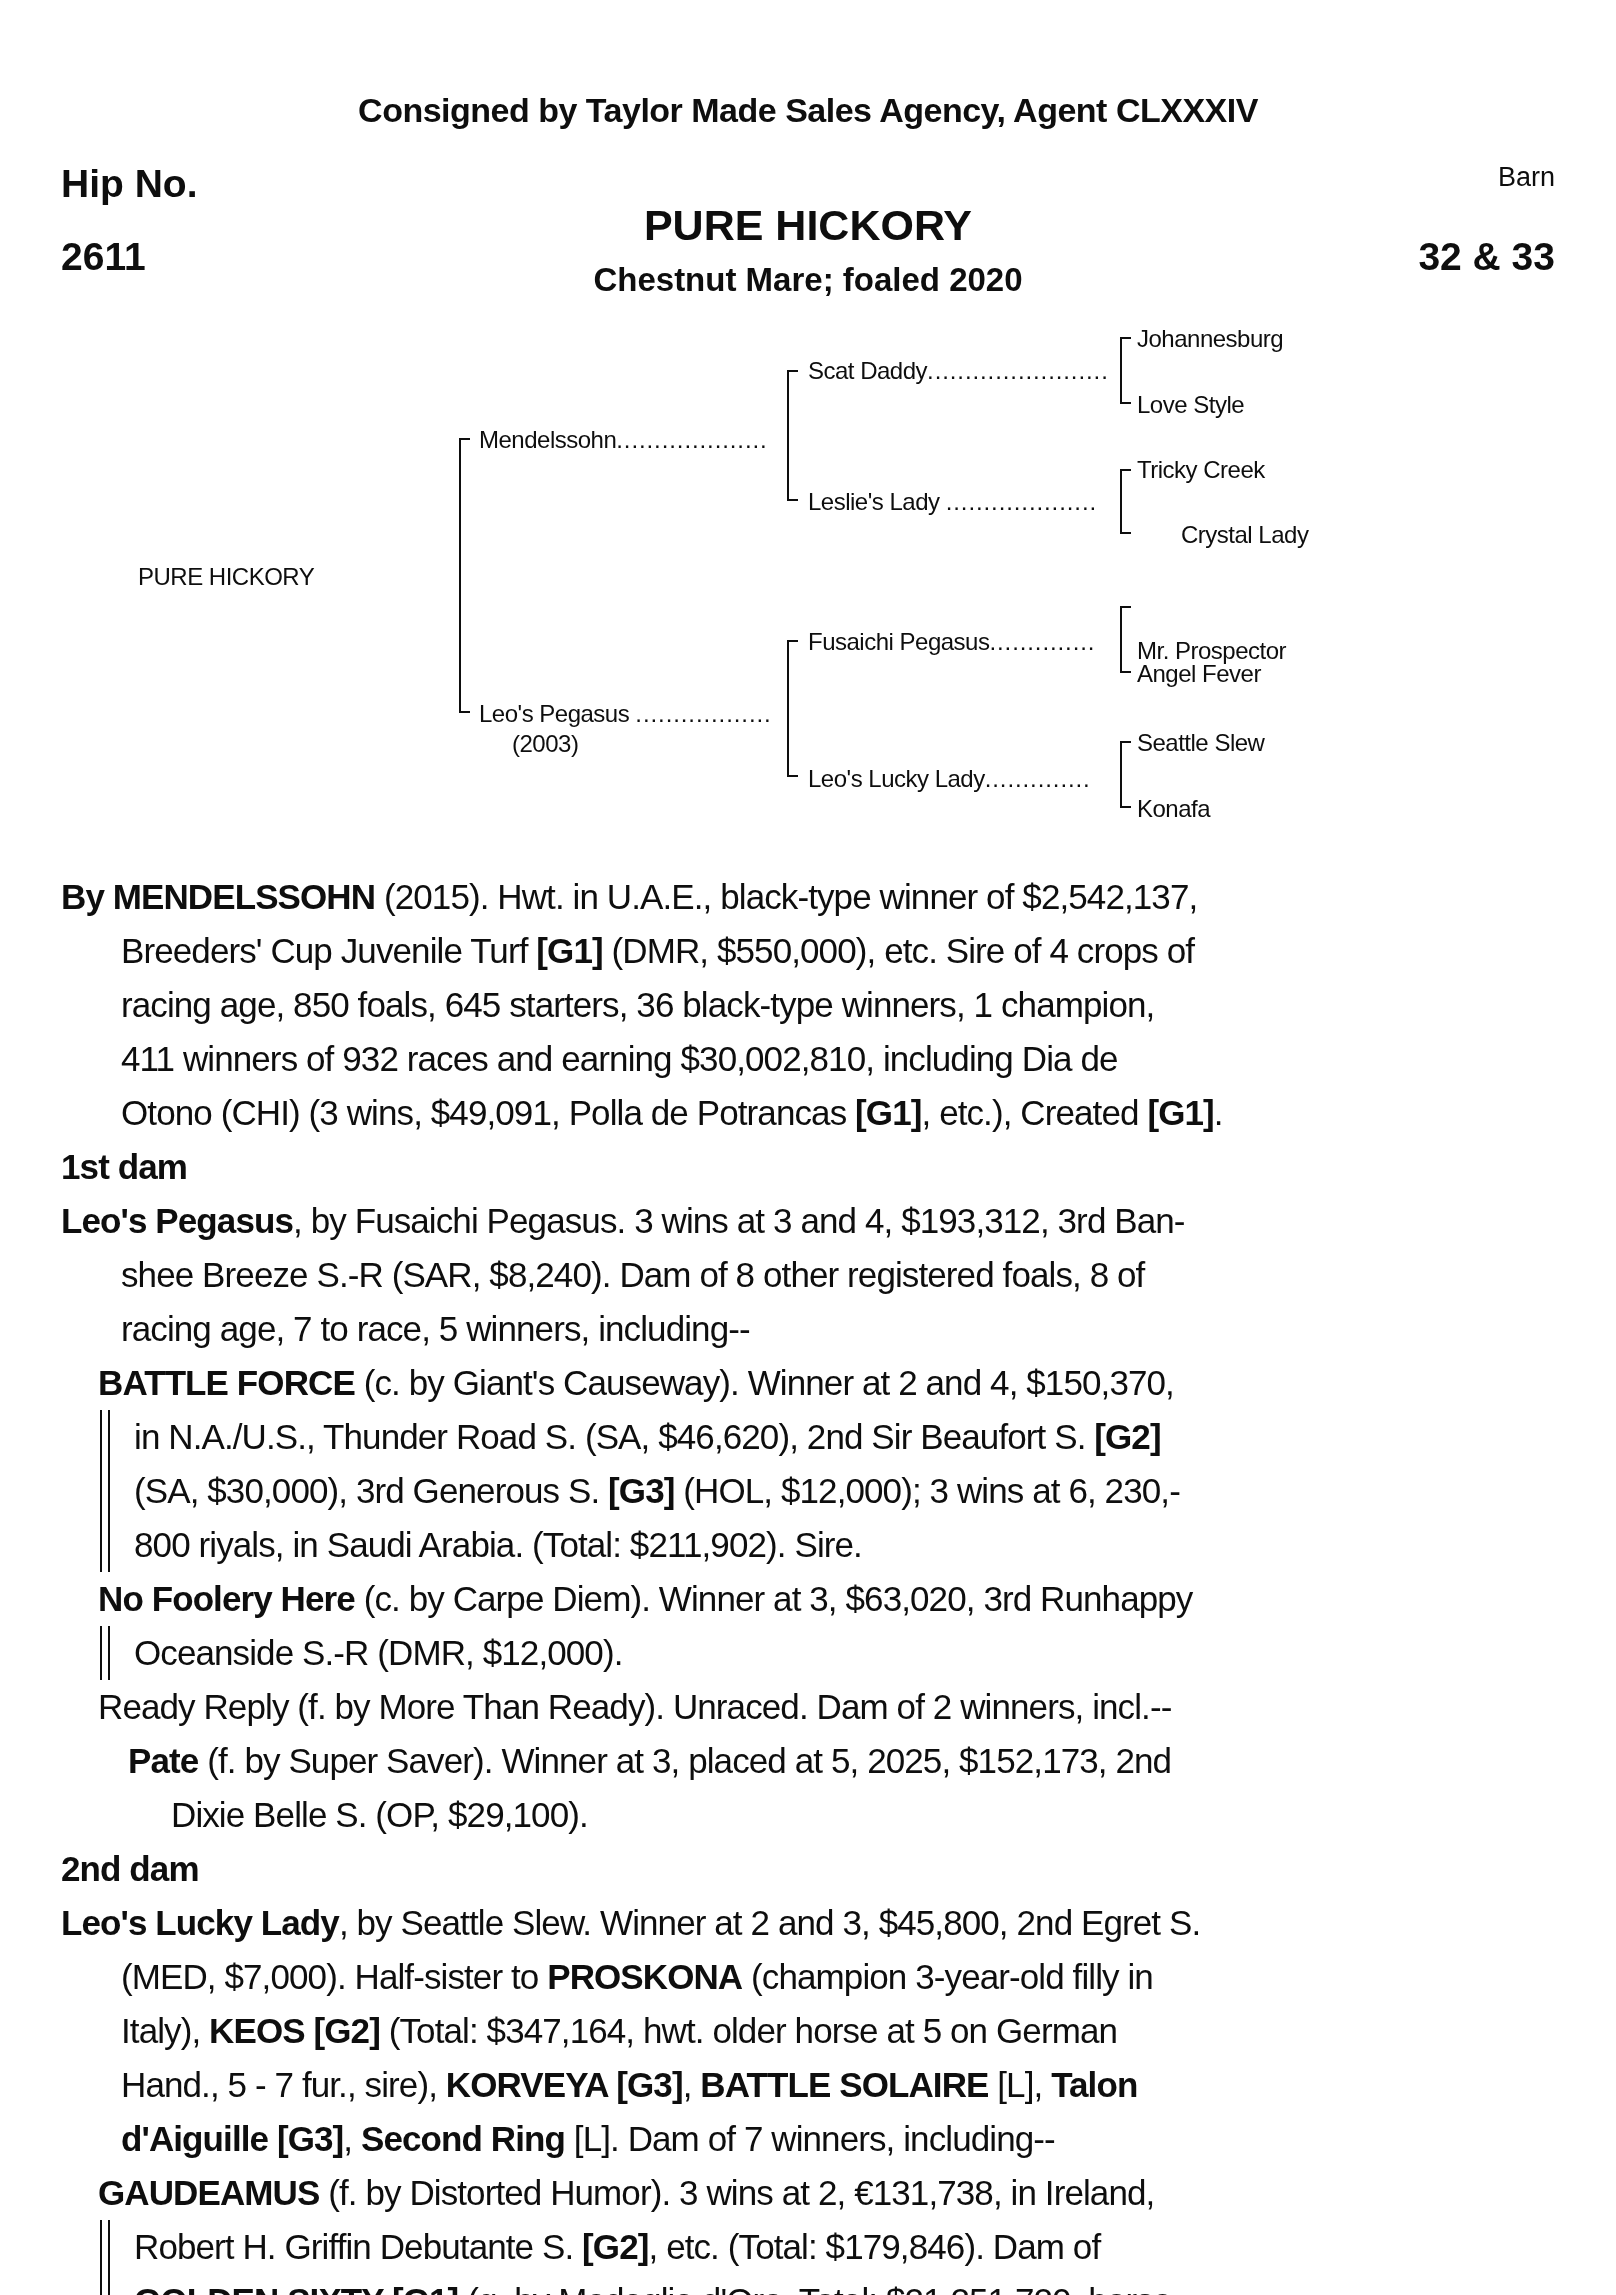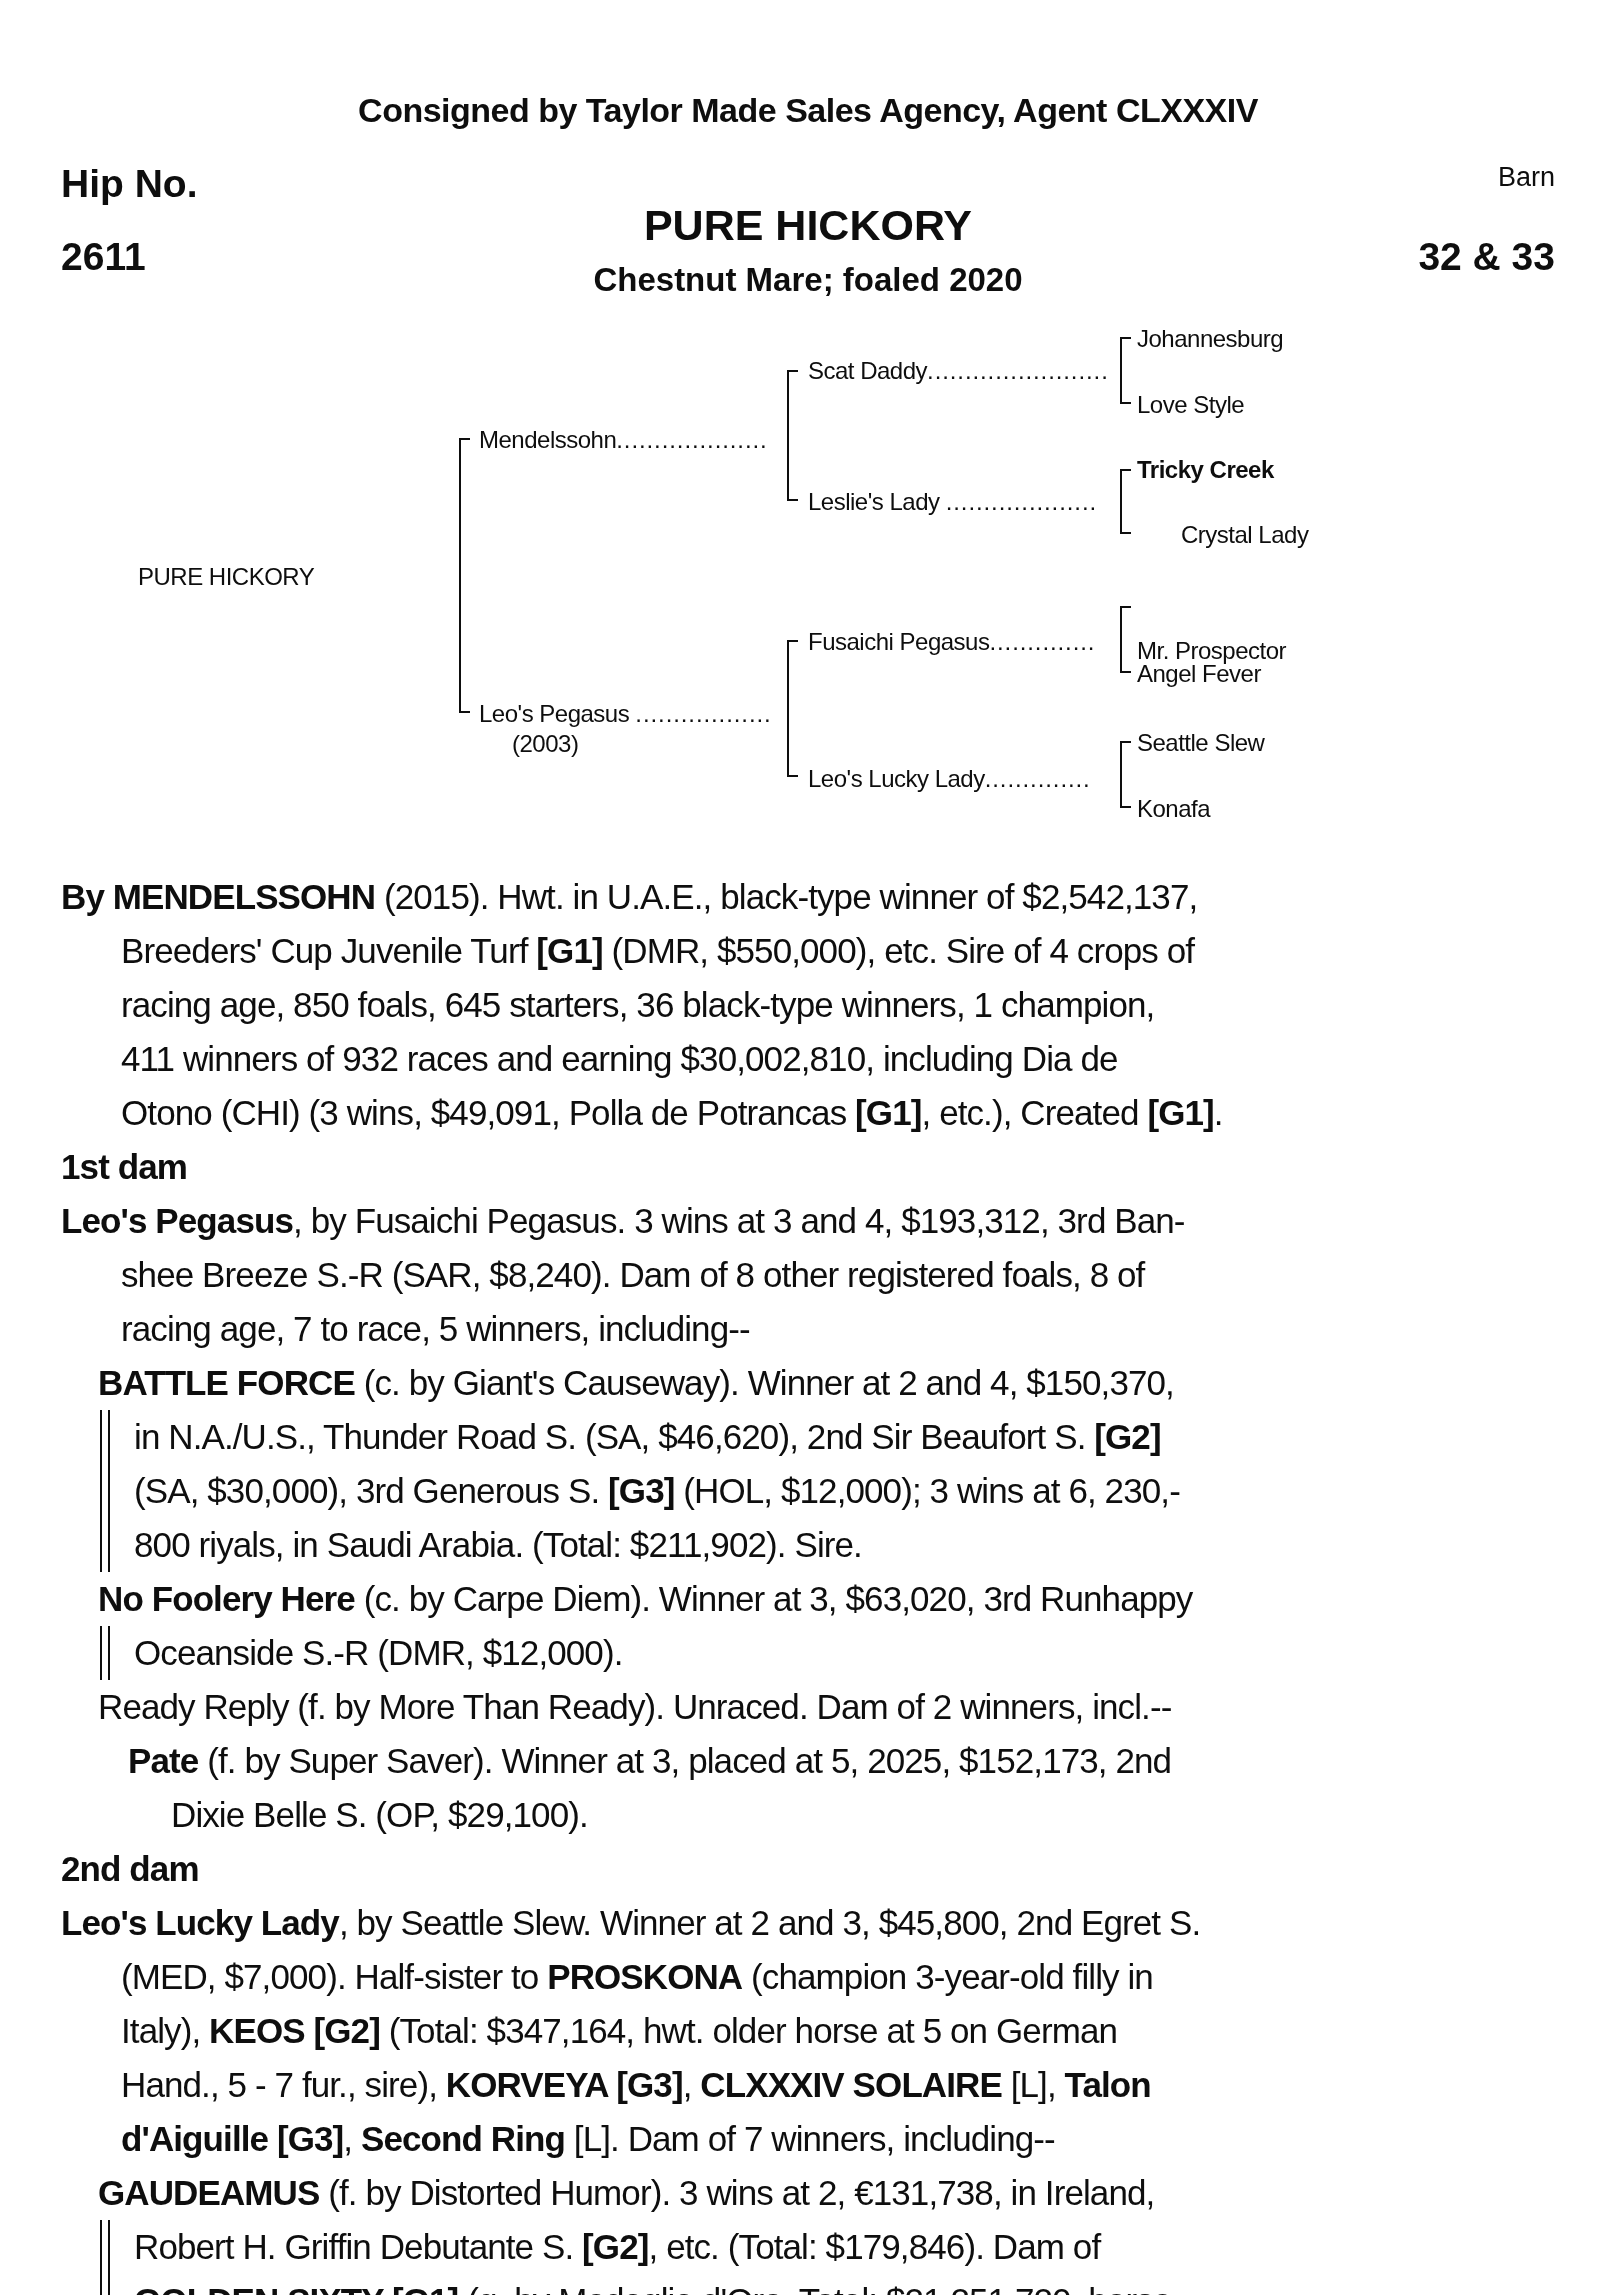--- a/index.html
+++ b/index.html
@@ -81,21 +81,21 @@
     <div class="tnode" style="left:479px; top:701px;"><span>Leo's Pegasus </span><span class="leader">..................</span></div>
     <div class="tnode" style="left:512px; top:731px;">(2003)</div>
 
     <div class="tnode" style="left:808px; top:358px;"><span>Scat Daddy</span><span class="leader">........................</span></div>
     <div class="tnode" style="left:808px; top:489px;"><span>Leslie's Lady </span><span class="leader">....................</span></div>
     <div class="tnode" style="left:808px; top:629px;"><span>Fusaichi Pegasus</span><span class="leader">..............</span></div>
     <div class="tnode" style="left:808px; top:766px;"><span>Leo's Lucky Lady</span><span class="leader">..............</span></div>
 
     <div class="tnode" style="left:1137px; top:326px;">Johannesburg</div>
     <div class="tnode" style="left:1137px; top:392px;">Love Style</div>
-    <div class="tnode" style="left:1137px; top:457px;font-weight:bold;">Tricky Creek</div>
+    <div class="tnode" style="left:1137px; top:457px;">Tricky Creek</div>
     <div class="tnode" style="left:1137px; top:522px;margin-left:44px;">Crystal Lady</div>
     <div class="tnode" style="left:1137px; top:594px;margin-top:44px;">Mr. Prospector</div>
     <div class="tnode" style="left:1137px; top:661px;">Angel Fever</div>
     <div class="tnode" style="left:1137px; top:730px;">Seattle Slew</div>
     <div class="tnode" style="left:1137px; top:796px;">Konafa</div>
 
     <div class="bracket" style="left:459px; top:438px;  height:275px;"></div>
     <div class="bracket" style="left:787px; top:370px;  height:131px;"></div>
     <div class="bracket" style="left:787px; top:640px; height:137px;"></div>
     <div class="bracket" style="left:1120px; top:337px;  height:67px;"></div>
@@ -120,21 +120,21 @@
       <div class="tline bar"><span>800 riyals, in Saudi Arabia. (Total: $211,902). Sire.</span></div>
       <div class="tline e1"><span class="b">No Foolery Here</span><span> (c. by Carpe Diem). Winner at 3, $63,020, 3rd Runhappy</span></div>
       <div class="tline bar"><span>Oceanside S.-R (DMR, $12,000).</span></div>
       <div class="tline e1"><span>Ready Reply (f. by More Than Ready). Unraced. Dam of 2 winners, incl.--</span></div>
       <div class="tline p2"><span class="b">Pate</span><span> (f. by Super Saver). Winner at 3, placed at 5, 2025, $152,173, 2nd</span></div>
       <div class="tline p3"><span>Dixie Belle S. (OP, $29,100).</span></div>
       <div class="tline l0"><span class="b">2nd dam</span></div>
       <div class="tline l0"><span class="b">Leo's Lucky Lady</span><span>, by Seattle Slew. Winner at 2 and 3, $45,800, 2nd Egret S.</span></div>
       <div class="tline hang"><span>(MED, $7,000). Half-sister to </span><span class="b">PROSKONA</span><span> (champion 3-year-old filly in</span></div>
       <div class="tline hang"><span>Italy), </span><span class="b">KEOS [G2]</span><span> (Total: $347,164, hwt. older horse at 5 on German</span></div>
-      <div class="tline hang"><span>Hand., 5 - 7 fur., sire), </span><span class="b">KORVEYA [G3]</span><span>, </span><span class="b">CLXXXIV SOLAIRE</span><span> [L], </span><span class="b">Talon</span></div>
+      <div class="tline hang"><span>Hand., 5 - 7 fur., sire), </span><span class="b">KORVEYA [G3]</span><span>, </span><span class="b">BATTLE SOLAIRE</span><span> [L], </span><span class="b">Talon</span></div>
       <div class="tline hang"><span class="b">d'Aiguille [G3]</span><span>, </span><span class="b">Second Ring</span><span> [L]. Dam of 7 winners, including--</span></div>
       <div class="tline e1"><span class="b">GAUDEAMUS</span><span> (f. by Distorted Humor). 3 wins at 2, €131,738, in Ireland,</span></div>
       <div class="tline bar"><span>Robert H. Griffin Debutante S. </span><span class="b">[G2]</span><span>, etc. (Total: $179,846). Dam of</span></div>
       <div class="tline bar"><span class="b">GOLDEN SIXTY [G1]</span><span> (g. by Medaglia d'Oro, Total: $21,251,720, horse</span></div>
     </div>
 
 </div>
 
 
 </body></html>

